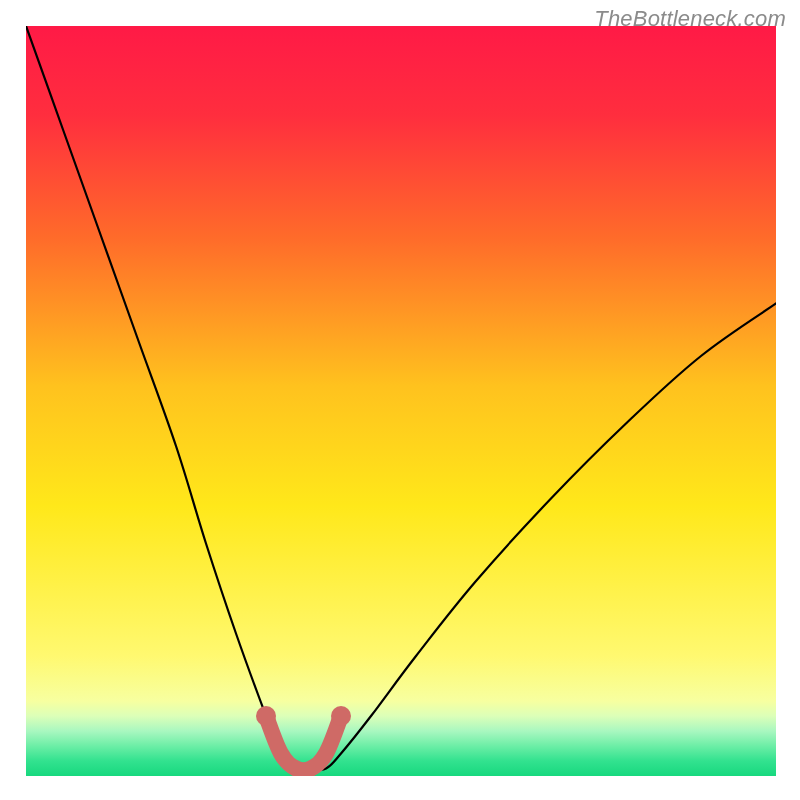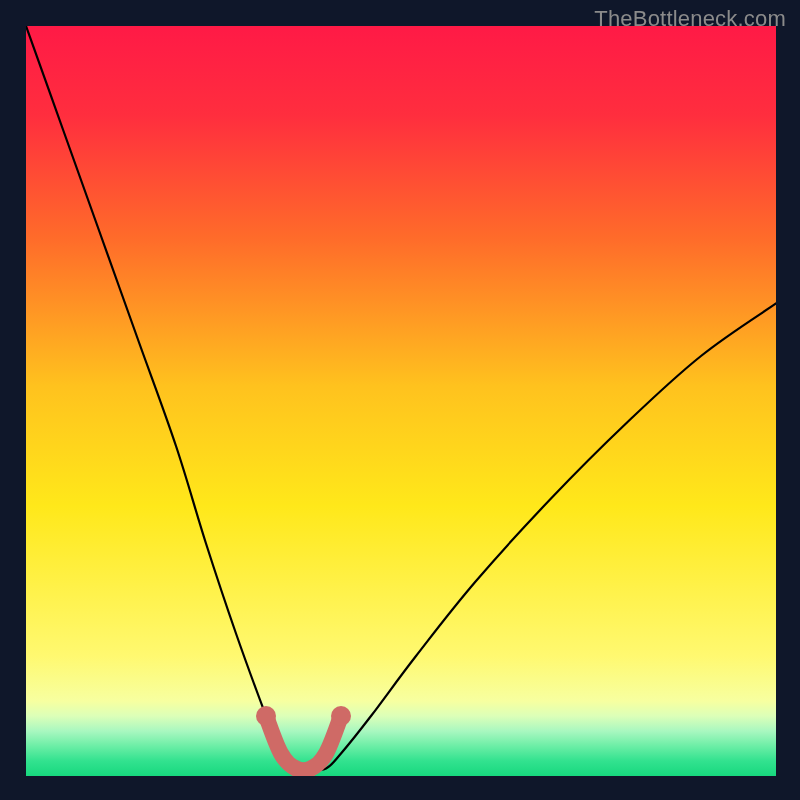--- a/index.html
+++ b/index.html
@@ -9,21 +9,22 @@
     height: 800px;
     background: #000;
     overflow: hidden;
   }
   .frame {
     position: absolute;
     left: 0;
     top: 0;
     width: 800px;
     height: 800px;
-    background: #0f172a;
+    background: #ffffff;
+    font-style: italic;
   }
   .watermark {
     position: absolute;
     top: 6px;
     right: 14px;
     font-family: Arial, Helvetica, sans-serif;
     font-size: 22px;
     font-weight: 500;
     color: #8b8b8b;
     letter-spacing: 0.2px;

